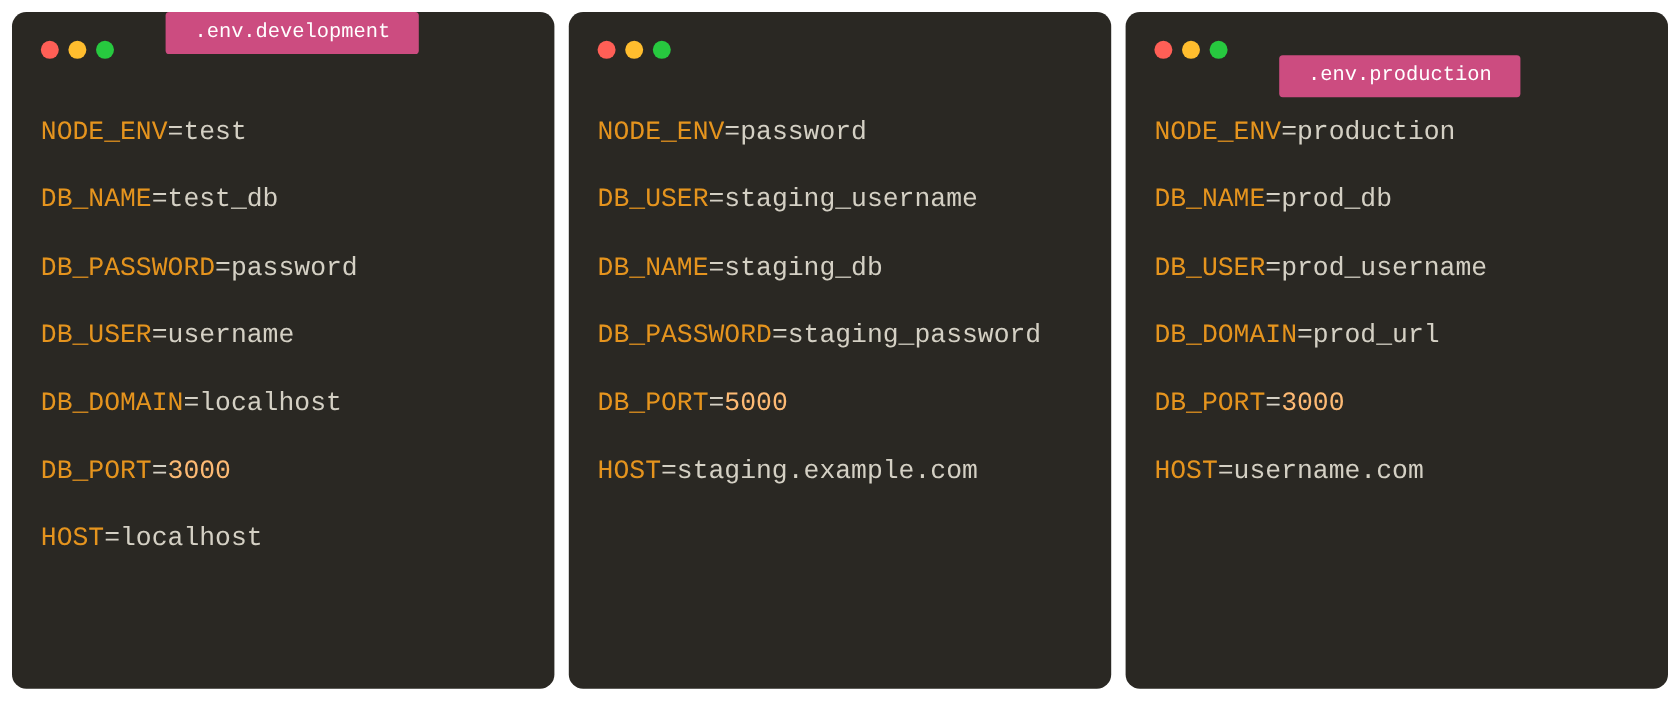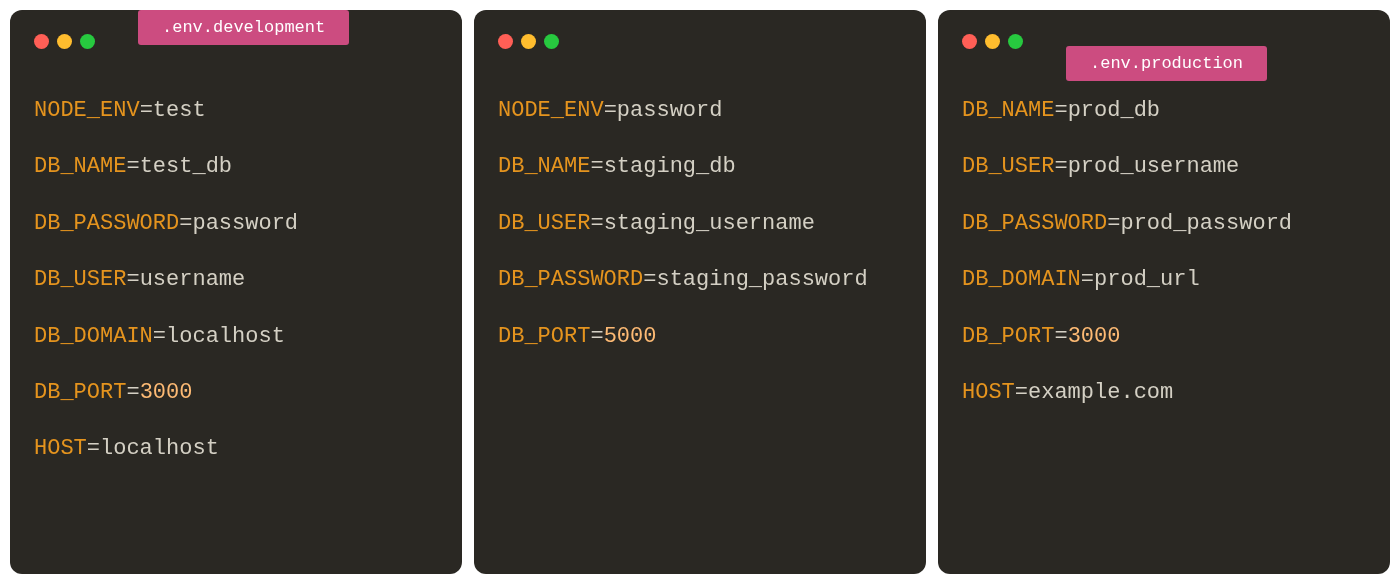--- a/index.html
+++ b/index.html
@@ -100,37 +100,38 @@
 <div class="window">
   <div class="titlebar">
     <div class="traffic-lights">
       <div class="light red"></div>
       <div class="light yellow"></div>
       <div class="light green"></div>
     </div>
   </div>
   <div class="content">
     <div class="line"><span class="key">NODE_ENV</span><span class="eq">=</span><span class="val-str">password</span></div>
+    <div class="line"><span class="key">DB_USER</span><span class="eq">=</span><span class="val-str">staging_username</span></div>
     <div class="line"><span class="key">DB_NAME</span><span class="eq">=</span><span class="val-str">staging_db</span></div>
-    <div class="line"><span class="key">DB_USER</span><span class="eq">=</span><span class="val-str">staging_username</span></div>
     <div class="line"><span class="key">DB_PASSWORD</span><span class="eq">=</span><span class="val-str">staging_password</span></div>
     <div class="line"><span class="key">DB_PORT</span><span class="eq">=</span><span class="val-num">5000</span></div>
+    <div class="line"><span class="key">HOST</span><span class="eq">=</span><span class="val-str">staging.example.com</span></div>
   </div>
 </div>
 
 <div class="window">
   <div class="titlebar">
     <div class="traffic-lights">
       <div class="light red"></div>
       <div class="light yellow"></div>
       <div class="light green"></div>
     </div>
     <div class="tab tab-2">.env.production</div>
   </div>
   <div class="content">
+    <div class="line"><span class="key">NODE_ENV</span><span class="eq">=</span><span class="val-str">production</span></div>
     <div class="line"><span class="key">DB_NAME</span><span class="eq">=</span><span class="val-str">prod_db</span></div>
     <div class="line"><span class="key">DB_USER</span><span class="eq">=</span><span class="val-str">prod_username</span></div>
-    <div class="line"><span class="key">DB_PASSWORD</span><span class="eq">=</span><span class="val-str">prod_password</span></div>
     <div class="line"><span class="key">DB_DOMAIN</span><span class="eq">=</span><span class="val-str">prod_url</span></div>
     <div class="line"><span class="key">DB_PORT</span><span class="eq">=</span><span class="val-num">3000</span></div>
-    <div class="line"><span class="key">HOST</span><span class="eq">=</span><span class="val-str">example.com</span></div>
+    <div class="line"><span class="key">HOST</span><span class="eq">=</span><span class="val-str">username.com</span></div>
   </div>
 </div>
 
 </body></html>

